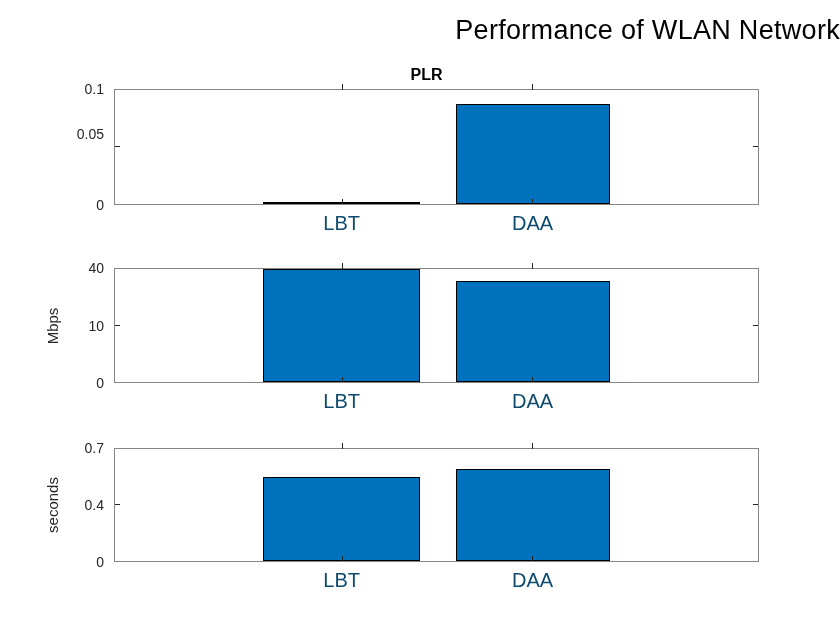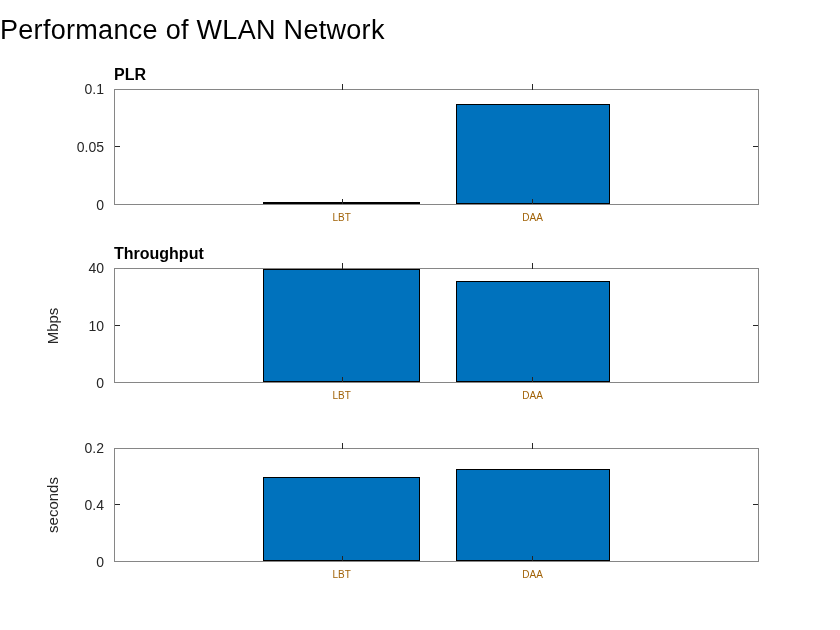--- a/index.html
+++ b/index.html
@@ -5,26 +5,27 @@
   html,body{margin:0;padding:0;background:#ffffff;}
   .figure{
     position:relative;
     width:840px;height:630px;
     background:#ffffff;
     font-family:"Liberation Sans", sans-serif;
     overflow:hidden;
   }
   .main-title{
     position:absolute;top:15px;left:0;width:840px;
-    text-align:left;
+    text-align:right;
     font-size:27px;font-weight:400;color:#000000;
     letter-spacing:0.3px;
   }
   .subplot-title{
-    position:absolute;left:114px;width:645px;
+    position:absolute;left:104px;width:645px;
+    text-align:center;
     font-size:16px;font-weight:700;color:#000000;
   }
   .axes{
     position:absolute;left:114px;width:645px;
     border:1px solid #868686;
     box-sizing:border-box;
     background:#ffffff;
   }
   .bar{
     position:absolute;bottom:0;
@@ -41,21 +42,21 @@
   .tick.xtick-top{top:-6px;width:1px;height:6px;}
   .ytlabel{
     position:absolute;left:38px;width:66px;
     text-align:right;
     transform:translateY(-50%);
     font-size:14px;color:#262626;
   }
   .xlabels{position:absolute;left:114px;width:645px;height:18px;}
   .xlabels span{
     position:absolute;transform:translateX(-50%);
-    font-size:10px;color:#a16207;white-space:nowrap;
+    font-size:20px;color:#0c4a6e;white-space:nowrap;
   }
   .ylabel{
     position:absolute;
     transform:translate(-50%,-50%) rotate(-90deg);
     font-size:15px;color:#262626;white-space:nowrap;
   }
 </style>
 </head>
 <body>
 
@@ -70,29 +71,28 @@
     <div class="bar" style="left: 53%; width: 24%; height: 88%; background: rgb(0, 114, 189); border-color: rgb(0, 0, 0);"></div>
     <div class="tick ytick-left"></div>
     <div class="tick ytick-right"></div>
     <div class="tick xtick-bottom" style="left:35.3%"></div>
     <div class="tick xtick-bottom" style="left:64.9%"></div>
     <div class="tick xtick-top" style="left:35.3%"></div>
     <div class="tick xtick-top" style="left:64.9%"></div>
   </div>
 
   <div class="ytlabel" style="top:89px">0.1</div>
-  <div class="ytlabel" style="top:147px">0.05</div>
+  <div class="ytlabel" style="top:134px">0.05</div>
   <div class="ytlabel" style="top:205px">0</div>
 
   <div class="xlabels" style="top:212px">
     <span style="left:35.3%">LBT</span>
     <span style="left:64.9%">DAA</span>
   </div>
 
-  <div class="subplot-title" style="top:245px">Throughput</div>
 
   <div class="axes" style="top:268px;height:115px">
     <div class="bar" style="left: 23%; width: 24.4%; height: 100%; background: rgb(0, 114, 189); border-color: rgb(0, 0, 0);"></div>
     <div class="bar" style="left: 53%; width: 24%; height: 89%; background: rgb(0, 114, 189); border-color: rgb(0, 0, 0);"></div>
     <div class="tick ytick-left"></div>
     <div class="tick ytick-right"></div>
     <div class="tick xtick-bottom" style="left:35.3%"></div>
     <div class="tick xtick-bottom" style="left:64.9%"></div>
     <div class="tick xtick-top" style="left:35.3%"></div>
     <div class="tick xtick-top" style="left:64.9%"></div>
@@ -114,21 +114,21 @@
     <div class="bar" style="left: 23%; width: 24.4%; height: 75%; background: rgb(0, 114, 189); border-color: rgb(0, 0, 0);"></div>
     <div class="bar" style="left: 53%; width: 24%; height: 82.5%; background: rgb(0, 114, 189); border-color: rgb(0, 0, 0);"></div>
     <div class="tick ytick-left"></div>
     <div class="tick ytick-right"></div>
     <div class="tick xtick-bottom" style="left:35.3%"></div>
     <div class="tick xtick-bottom" style="left:64.9%"></div>
     <div class="tick xtick-top" style="left:35.3%"></div>
     <div class="tick xtick-top" style="left:64.9%"></div>
   </div>
 
-  <div class="ytlabel" style="top:448px">0.2</div>
+  <div class="ytlabel" style="top:448px">0.7</div>
   <div class="ytlabel" style="top:505px">0.4</div>
   <div class="ytlabel" style="top:562px">0</div>
 
   <div class="ylabel" style="left:52px;top:505px">seconds</div>
 
   <div class="xlabels" style="top:569px">
     <span style="left:35.3%">LBT</span>
     <span style="left:64.9%">DAA</span>
   </div>
 

